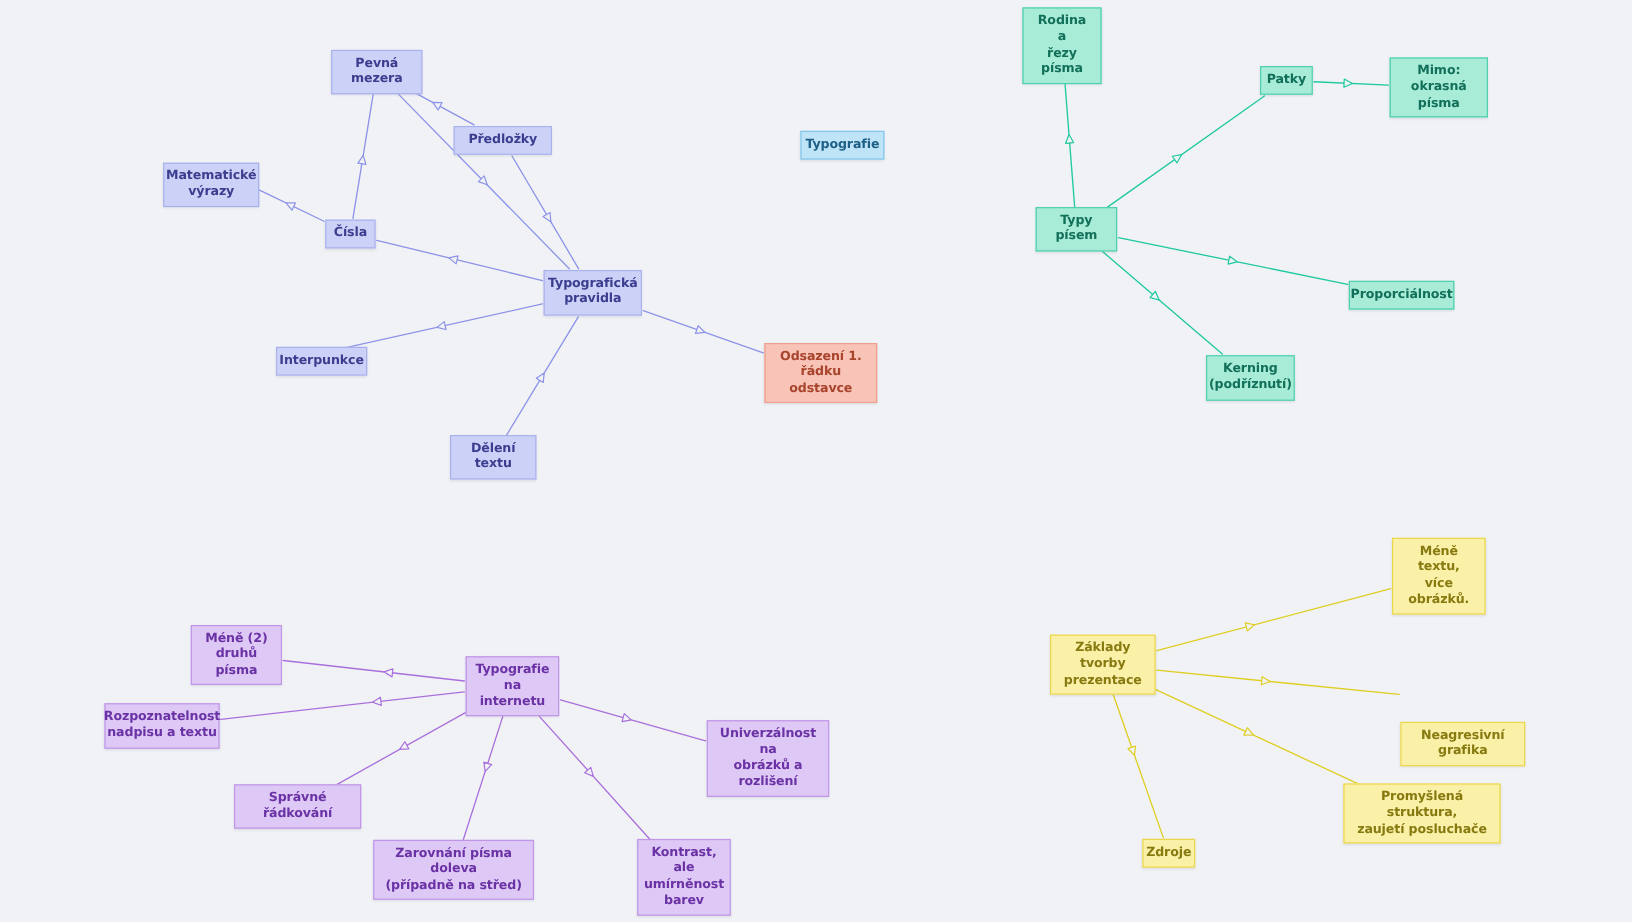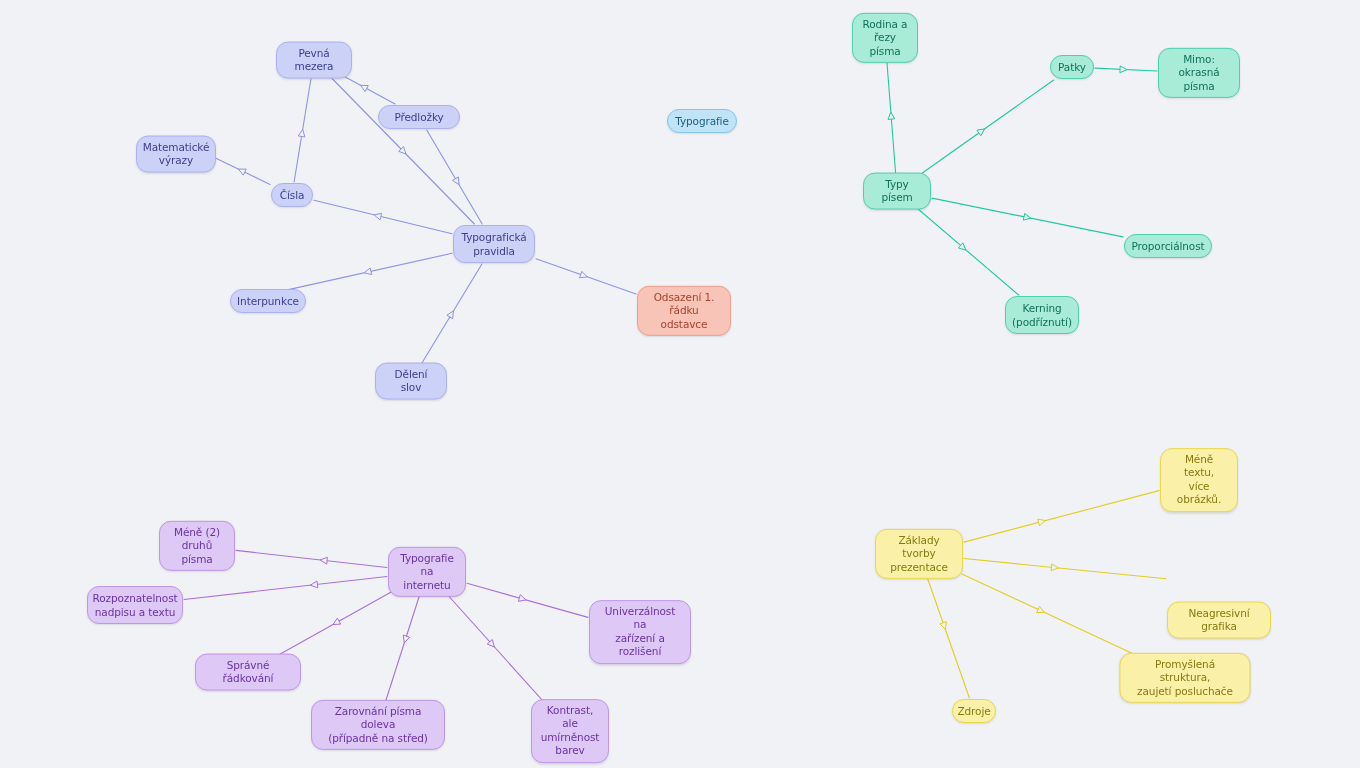--- a/index.html
+++ b/index.html
@@ -26,28 +26,28 @@
     position: absolute;
     left: 0;
     top: 0;
     width: 1360px;
     height: 768px;
     pointer-events: none;
   }
   .node {
     position: absolute;
     box-sizing: border-box;
-    border-radius: 12px;
+    border-radius: 0;
     border: 1px solid transparent;
     display: flex;
-    align-items: flex-end;
+    align-items: flex-start;
     justify-content: center;
     text-align: center;
     font-size: 10.5px;
-    font-weight: normal;
+    font-weight: bold;
     line-height: 1.28;
     padding: 4px 8px;
     white-space: pre-line;
     letter-spacing: -0.1px;
     transform: translate(-50%, -50%);
     box-shadow: 0 1px 2px rgba(60,60,90,0.13);
   }
   
   .n-indigo {
     background: #ccd2f7;
@@ -184,21 +184,21 @@
     </svg>
   <div id="node-layer">
       <div class="node n-indigo" id="n-pevna-mezera" style="left: 314px; top: 60px; width: 76px; min-height: 24px;"><span>Pevná mezera</span></div>
       <div class="node n-indigo" id="n-predlozky" style="left: 419px; top: 117px; width: 82px; min-height: 24px;"><span>Předložky</span></div>
       <div class="node n-indigo" id="n-matematicke-vyrazy" style="left: 176px; top: 139px; width: 80px; min-height: 36px; margin-top: 15px;"><span>Matematické
 výrazy</span></div>
       <div class="node n-indigo" id="n-cisla" style="left: 292px; top: 195px; width: 42px; min-height: 24px;"><span>Čísla</span></div>
       <div class="node n-indigo" id="n-typograficka-pravidla" style="left: 494px; top: 244px; width: 82px; min-height: 38px;"><span>Typografická
 pravidla</span></div>
       <div class="node n-indigo" id="n-interpunkce" style="left: 237px; top: 301px; width: 76px; min-height: 24px; margin-left: 31px;"><span>Interpunkce</span></div>
-      <div class="node n-indigo" id="n-deleni-slov" style="left: 411px; top: 381px; width: 72px; min-height: 24px;"><span>Dělení slov</span></div>
+      <div class="node n-indigo" id="n-deleni-slov" style="left: 411px; top: 381px; width: 72px; min-height: 24px;"><span>Dělení textu</span></div>
       <div class="node n-salmon" id="n-odsazeni" style="left: 684px; top: 311px; width: 94px; min-height: 38px;"><span>Odsazení 1.
 řádku odstavce</span></div>
       <div class="node n-cyan" id="n-typografie" style="left: 702px; top: 121px; width: 70px; min-height: 24px;"><span>Typografie</span></div>
       <div class="node n-mint" id="n-rodina-rezy" style="left: 885px; top: 38px; width: 66px; min-height: 38px;"><span>Rodina a
 řezy písma</span></div>
       <div class="node n-mint" id="n-patky" style="left: 1072px; top: 67px; width: 44px; min-height: 24px;"><span>Patky</span></div>
       <div class="node n-mint" id="n-mimo-okrasna" style="left: 1199px; top: 73px; width: 82px; min-height: 38px;"><span>Mimo: okrasná
 písma</span></div>
       <div class="node n-mint" id="n-typy-pisem" style="left: 897px; top: 191px; width: 68px; min-height: 24px;"><span>Typy písem</span></div>
       <div class="node n-mint" id="n-proporcialnost" style="left: 1168px; top: 246px; width: 88px; min-height: 24px;"><span>Proporciálnost</span></div>
@@ -209,21 +209,21 @@
       <div class="node n-lavender" id="n-rozpoznatelnost" style="left: 135px; top: 605px; width: 96px; min-height: 38px;"><span>Rozpoznatelnost
 nadpisu a textu</span></div>
       <div class="node n-lavender" id="n-typografie-na-internetu" style="left: 427px; top: 572px; width: 78px; min-height: 38px;"><span>Typografie
 na internetu</span></div>
       <div class="node n-lavender" id="n-spravne-radkovani" style="left: 248px; top: 672px; width: 106px; min-height: 24px;"><span>Správné řádkování</span></div>
       <div class="node n-lavender" id="n-zarovnani" style="left: 378px; top: 725px; width: 134px; min-height: 38px;"><span>Zarovnání písma doleva
 (případně na střed)</span></div>
       <div class="node n-lavender" id="n-kontrast" style="left: 570px; top: 731px; width: 78px; min-height: 38px;"><span>Kontrast, ale
 umírněnost barev</span></div>
       <div class="node n-lavender" id="n-univerzalnost" style="left: 640px; top: 632px; width: 102px; min-height: 38px;"><span>Univerzálnost na
-zařízení a rozlišení</span></div>
+obrázků a rozlišení</span></div>
       <div class="node n-yellow" id="n-mene-textu" style="left: 1199px; top: 480px; width: 78px; min-height: 38px;"><span>Méně textu,
 více obrázků.</span></div>
       <div class="node n-yellow" id="n-zaklady-tvorby-prezentace" style="left: 919px; top: 554px; width: 88px; min-height: 38px;"><span>Základy tvorby
 prezentace</span></div>
       <div class="node n-yellow" id="n-neagresivni-grafika" style="left: 1219px; top: 584px; width: 104px; min-height: 24px; margin-top: 36px;"><span>Neagresivní grafika</span></div>
       <div class="node n-yellow" id="n-promyslena-struktura" style="left: 1185px; top: 678px; width: 131px; min-height: 38px;"><span>Promyšlená struktura,
 zaujetí posluchače</span></div>
       <div class="node n-yellow" id="n-zdroje" style="left: 974px; top: 711px; width: 44px; min-height: 24px;"><span>Zdroje</span></div>
     </div>
 </div>

